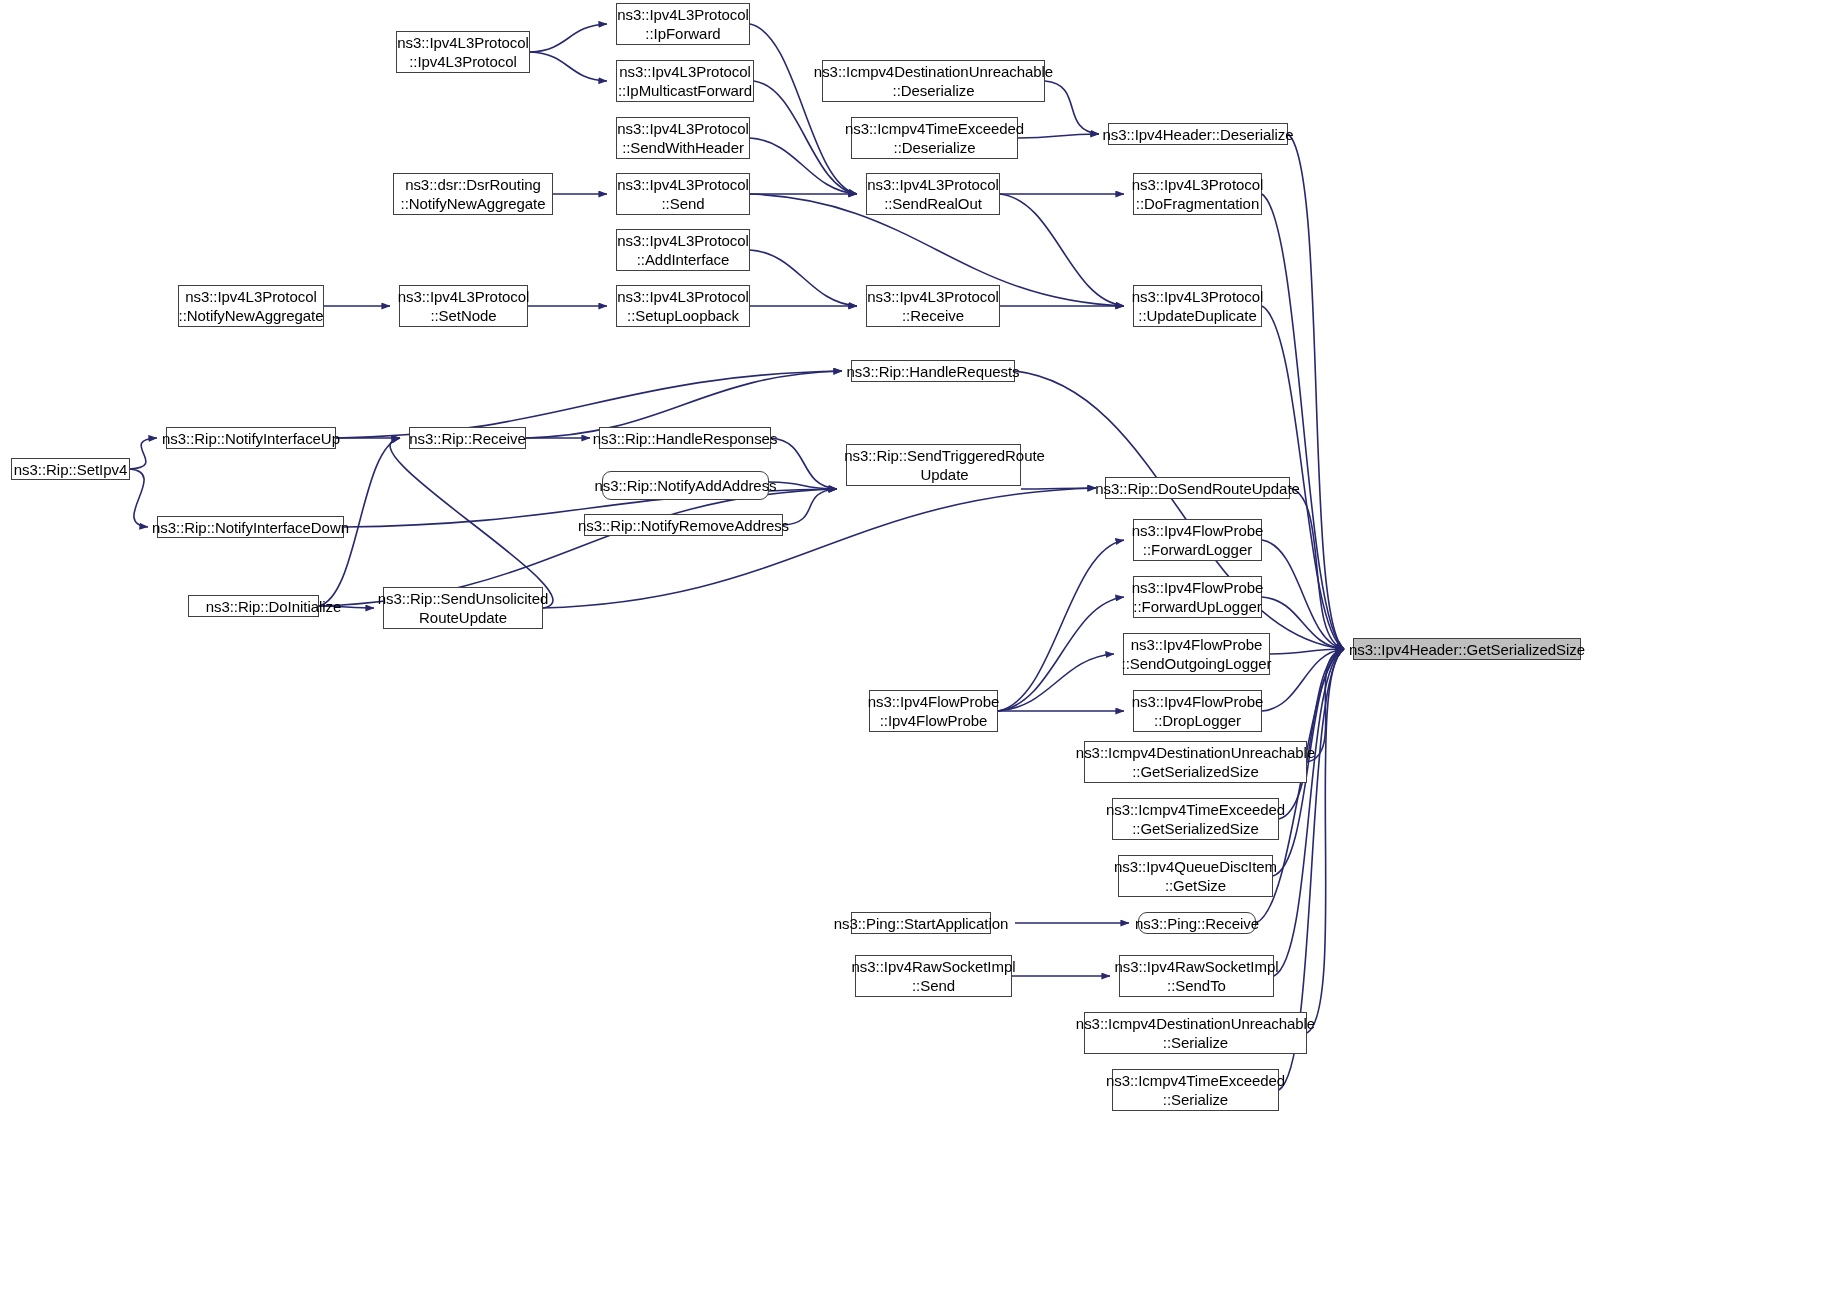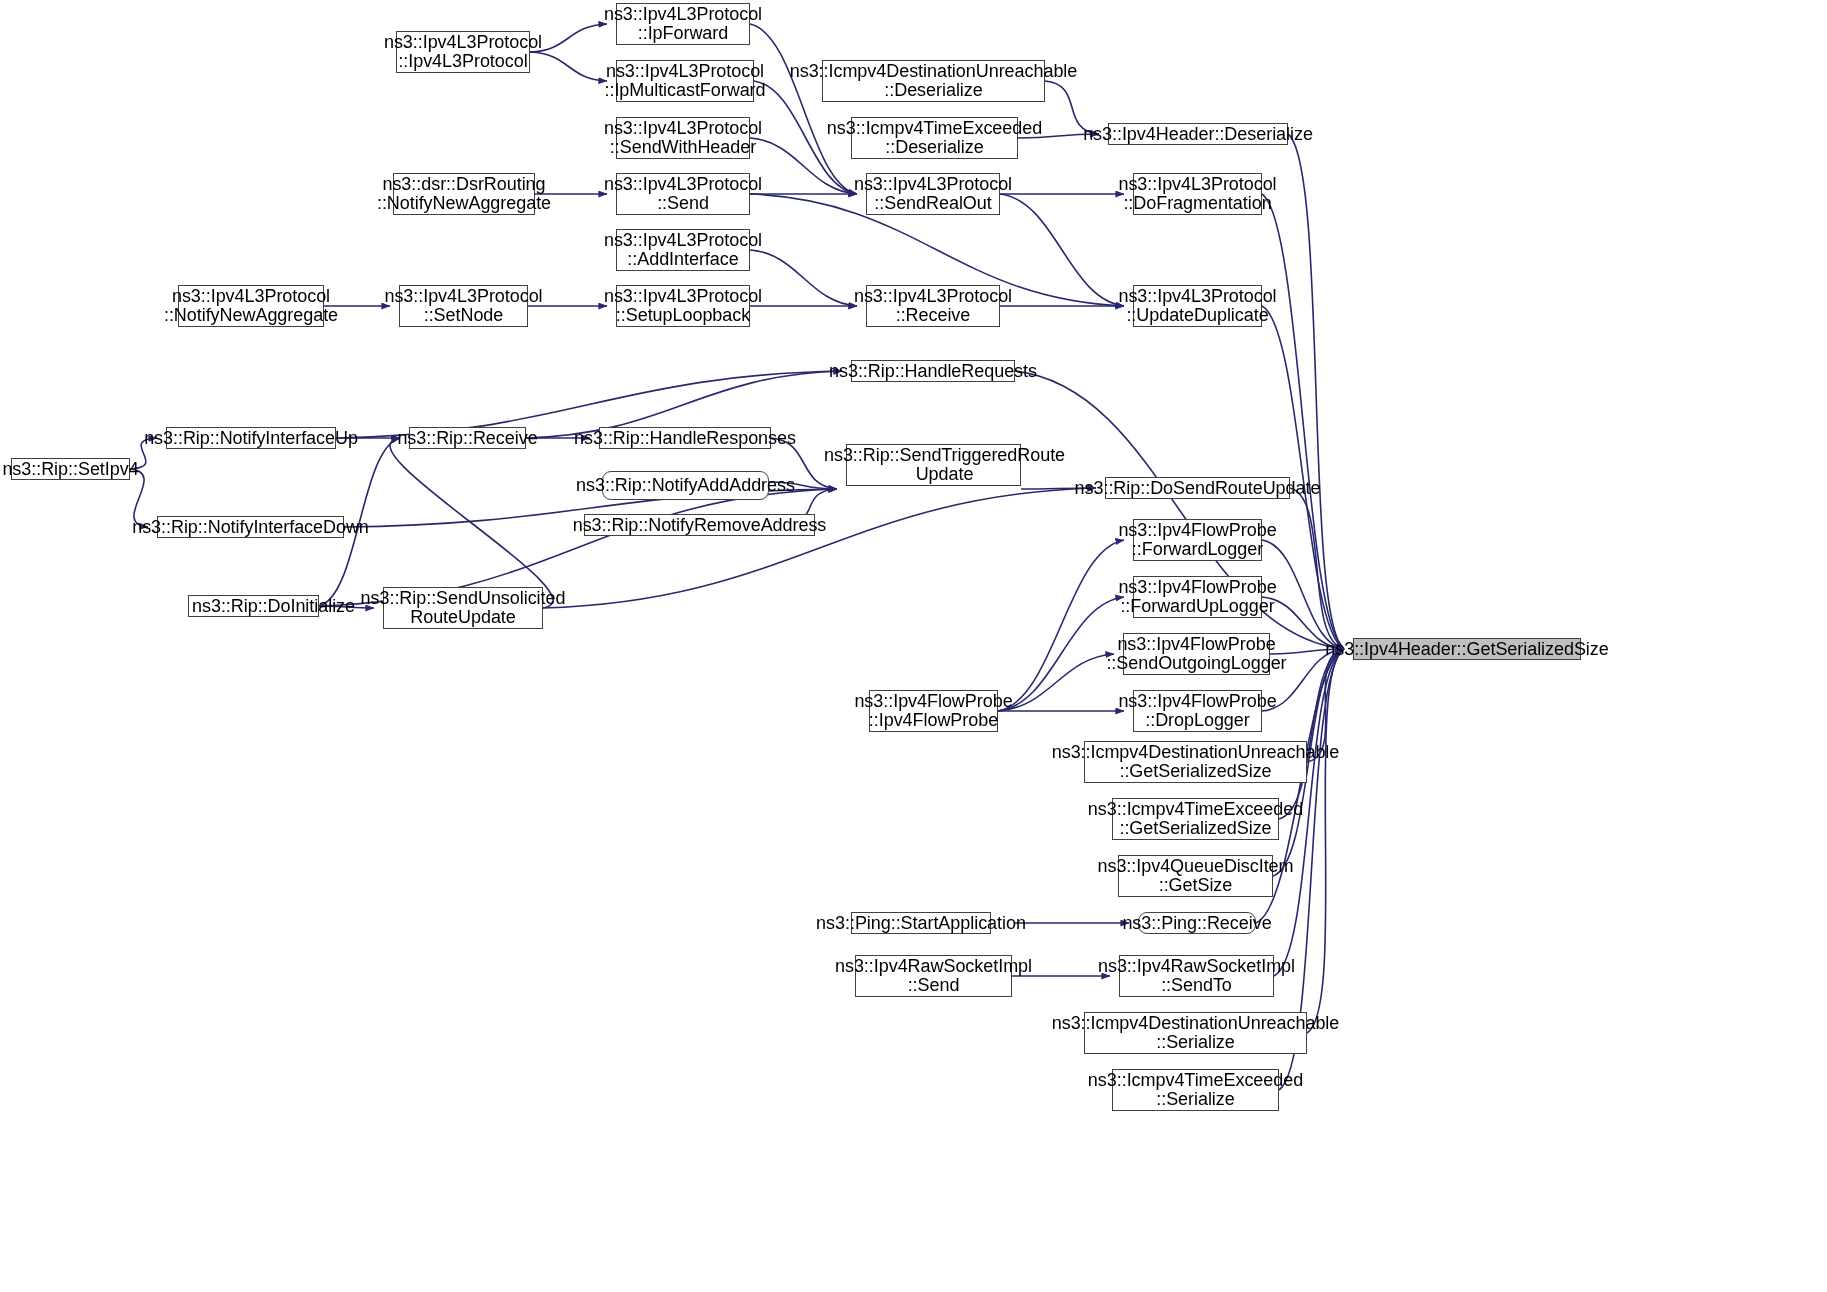--- a/index.html
+++ b/index.html
@@ -22,21 +22,21 @@
     width: 1827px;
     height: 1292px;
     pointer-events: none;
   }
   .node {
     position: absolute;
     box-sizing: border-box;
     border: 1px solid #404040;
     background: #ffffff;
     color: #000000;
-    font-size: 18px;
+    font-size: 15px;
     line-height: 19px;
     display: flex;
     align-items: center;
     justify-content: center;
     text-align: center;
     white-space: pre-line;
     padding: 0 4px;
     letter-spacing: -0.05px;
   }
   .node.target {
@@ -114,21 +114,21 @@
   </svg>
   <div id="nodes">
       <div class="node" style="left: 396px; top: 31px; width: 134px; height: 42px;">ns3::Ipv4L3Protocol
 ::Ipv4L3Protocol</div>
       <div class="node" style="left: 616px; top: 3px; width: 134px; height: 42px;">ns3::Ipv4L3Protocol
 ::IpForward</div>
       <div class="node" style="left: 616px; top: 60px; width: 138px; height: 42px;">ns3::Ipv4L3Protocol
 ::IpMulticastForward</div>
       <div class="node" style="left: 616px; top: 117px; width: 134px; height: 42px;">ns3::Ipv4L3Protocol
 ::SendWithHeader</div>
-      <div class="node" style="left: 393px; top: 173px; width: 142px; height: 42px;">ns3::dsr::DsrRouting
+      <div class="node" style="left: 393px; top: 173px; width: 160px; height: 42px;">ns3::dsr::DsrRouting
 ::NotifyNewAggregate</div>
       <div class="node" style="left: 616px; top: 173px; width: 134px; height: 42px;">ns3::Ipv4L3Protocol
 ::Send</div>
       <div class="node" style="left: 616px; top: 229px; width: 134px; height: 42px;">ns3::Ipv4L3Protocol
 ::AddInterface</div>
       <div class="node" style="left: 178px; top: 285px; width: 146px; height: 42px;">ns3::Ipv4L3Protocol
 ::NotifyNewAggregate</div>
       <div class="node" style="left: 399px; top: 285px; width: 129px; height: 42px;">ns3::Ipv4L3Protocol
 ::SetNode</div>
       <div class="node" style="left: 616px; top: 285px; width: 134px; height: 42px;">ns3::Ipv4L3Protocol
@@ -148,21 +148,21 @@
 ::UpdateDuplicate</div>
       <div class="node" style="left: 11px; top: 458px; width: 119px; height: 22px;">ns3::Rip::SetIpv4</div>
       <div class="node" style="left: 166px; top: 427px; width: 170px; height: 22px;">ns3::Rip::NotifyInterfaceUp</div>
       <div class="node" style="left: 157px; top: 516px; width: 187px; height: 22px; text-align: center;">ns3::Rip::NotifyInterfaceDown</div>
       <div class="node" style="left: 188px; top: 595px; width: 131px; height: 22px; padding-left: 44px;">ns3::Rip::DoInitialize</div>
       <div class="node" style="left: 409px; top: 427px; width: 117px; height: 22px;">ns3::Rip::Receive</div>
       <div class="node" style="left: 383px; top: 587px; width: 160px; height: 42px;">ns3::Rip::SendUnsolicited
 RouteUpdate</div>
       <div class="node" style="left: 599px; top: 427px; width: 172px; height: 22px;">ns3::Rip::HandleResponses</div>
       <div class="node" style="left: 602px; top: 471px; width: 167px; height: 29px; border-radius: 9px;">ns3::Rip::NotifyAddAddress</div>
-      <div class="node" style="left: 584px; top: 514px; width: 231px; height: 22px;">ns3::Rip::NotifyRemoveAddress</div>
+      <div class="node" style="left: 584px; top: 514px; width: 199px; height: 22px;">ns3::Rip::NotifyRemoveAddress</div>
       <div class="node" style="left: 851px; top: 360px; width: 164px; height: 22px;">ns3::Rip::HandleRequests</div>
       <div class="node" style="left: 846px; top: 444px; width: 175px; height: 42px; padding-left: 26px;">ns3::Rip::SendTriggeredRoute
 Update</div>
       <div class="node" style="left: 1105px; top: 477px; width: 185px; height: 22px;">ns3::Rip::DoSendRouteUpdate</div>
       <div class="node" style="left: 1133px; top: 519px; width: 129px; height: 42px;">ns3::Ipv4FlowProbe
 ::ForwardLogger</div>
       <div class="node" style="left: 1133px; top: 576px; width: 129px; height: 42px;">ns3::Ipv4FlowProbe
 ::ForwardUpLogger</div>
       <div class="node" style="left: 1123px; top: 633px; width: 147px; height: 42px;">ns3::Ipv4FlowProbe
 ::SendOutgoingLogger</div>

